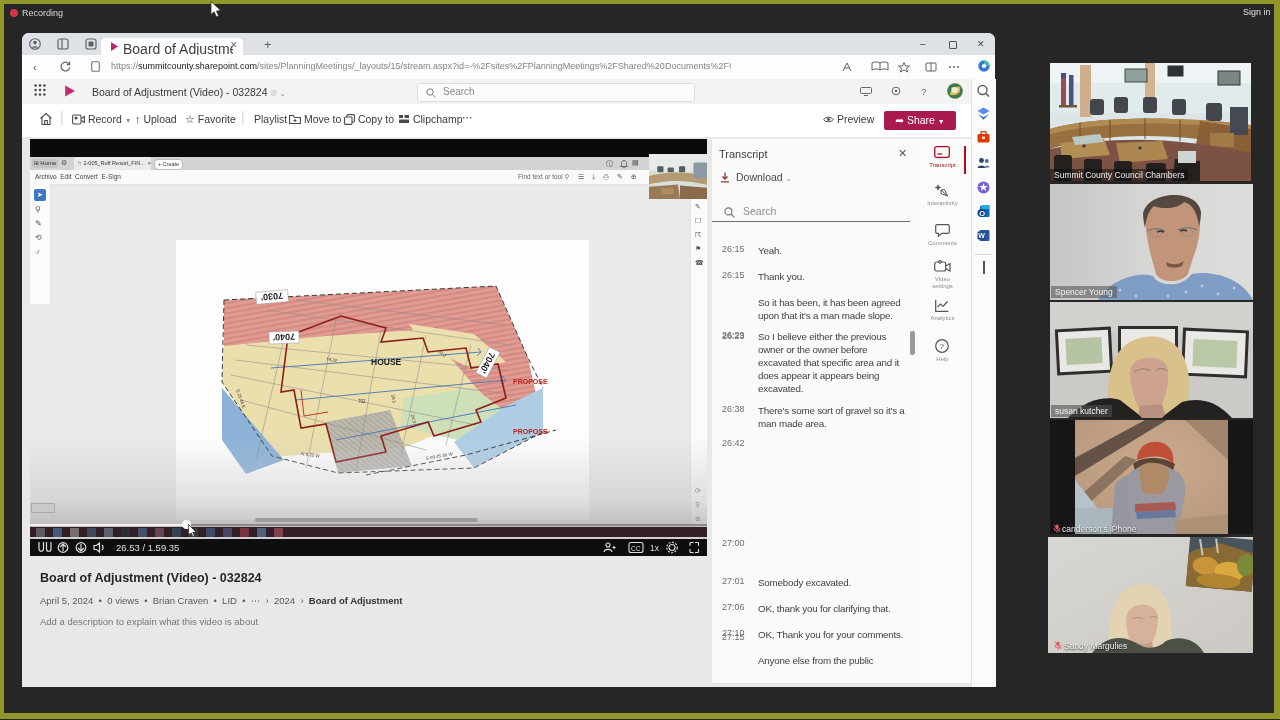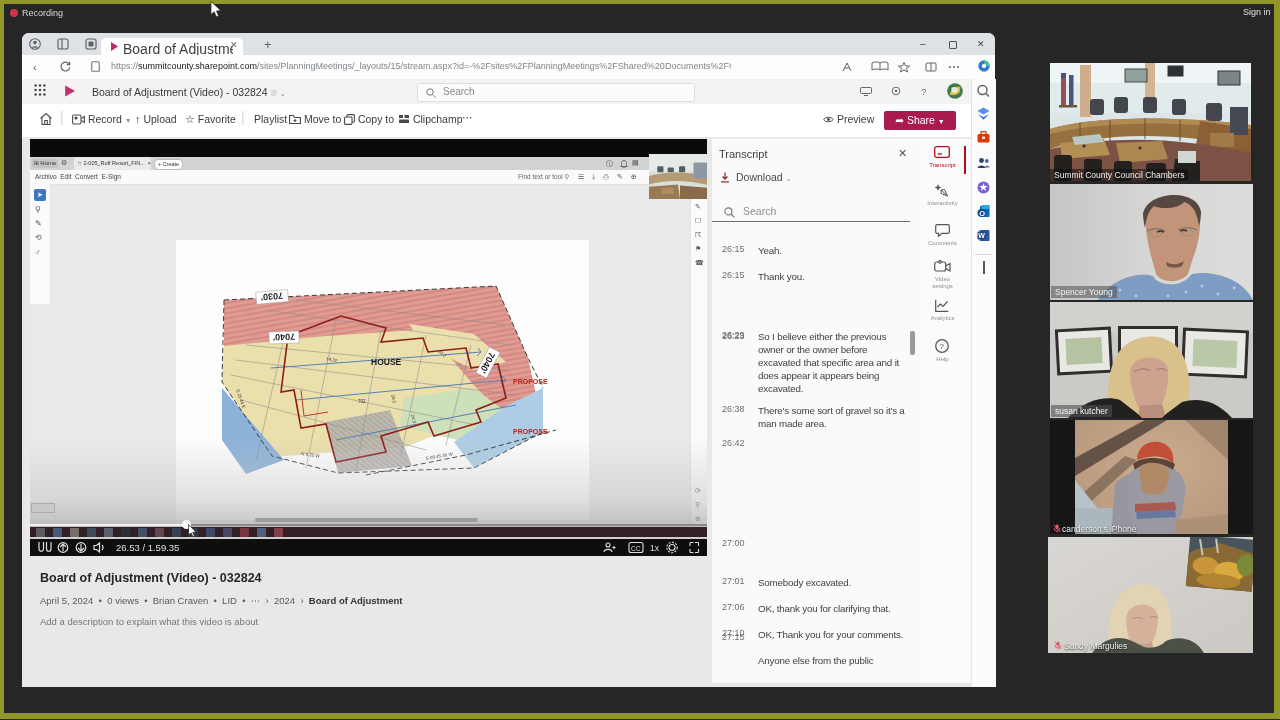--- a/index.html
+++ b/index.html
@@ -381,20 +381,21 @@
           <path d="M7 7 L10.4 10.4" stroke="#767676" stroke-width="1.1"></path>
         </svg>
       <div class="abs" style="left:31px;top:66px;font-size:10.5px;color:#8d8d8d;">Search</div>
       <div class="abs" style="left:0px;top:82px;width:198px;height:1px;background:#6f6f6f;"></div>
 
       <div class="tstamp" style="top:105px;">26:15</div>
         <div class="ttext" style="top:105px;">Yeah.</div>
       <div class="tstamp" style="top:131px;">26:15</div>
         <div class="ttext" style="top:131px;">Thank you.</div>
       <div class="tstamp" style="top:157px;margin-top:35px;">26:23</div>
+        <div class="ttext" style="top:157px;">So it has been, it has been agreed<br>upon that it's a man made slope.</div>
       <div class="tstamp" style="top:191px;">26:29</div>
         <div class="ttext" style="top:191px;">So I believe either the previous<br>owner or the owner before<br>excavated that specific area and it<br>does appear it appears being<br>excavated.</div>
       <div class="tstamp" style="top:265px;">26:38</div>
         <div class="ttext" style="top:265px;">There's some sort of gravel so it's a<br>man made area.</div>
       <div class="tstamp" style="top:299px;">26:42</div>
       <div class="tstamp" style="top:399px;">27:00</div>
       <div class="tstamp" style="top:437px;">27:01</div>
         <div class="ttext" style="top:437px;">Somebody excavated.</div>
       <div class="tstamp" style="top:463px;">27:06</div>
         <div class="ttext" style="top:463px;text-align:right;">OK, thank you for clarifying that.</div>

